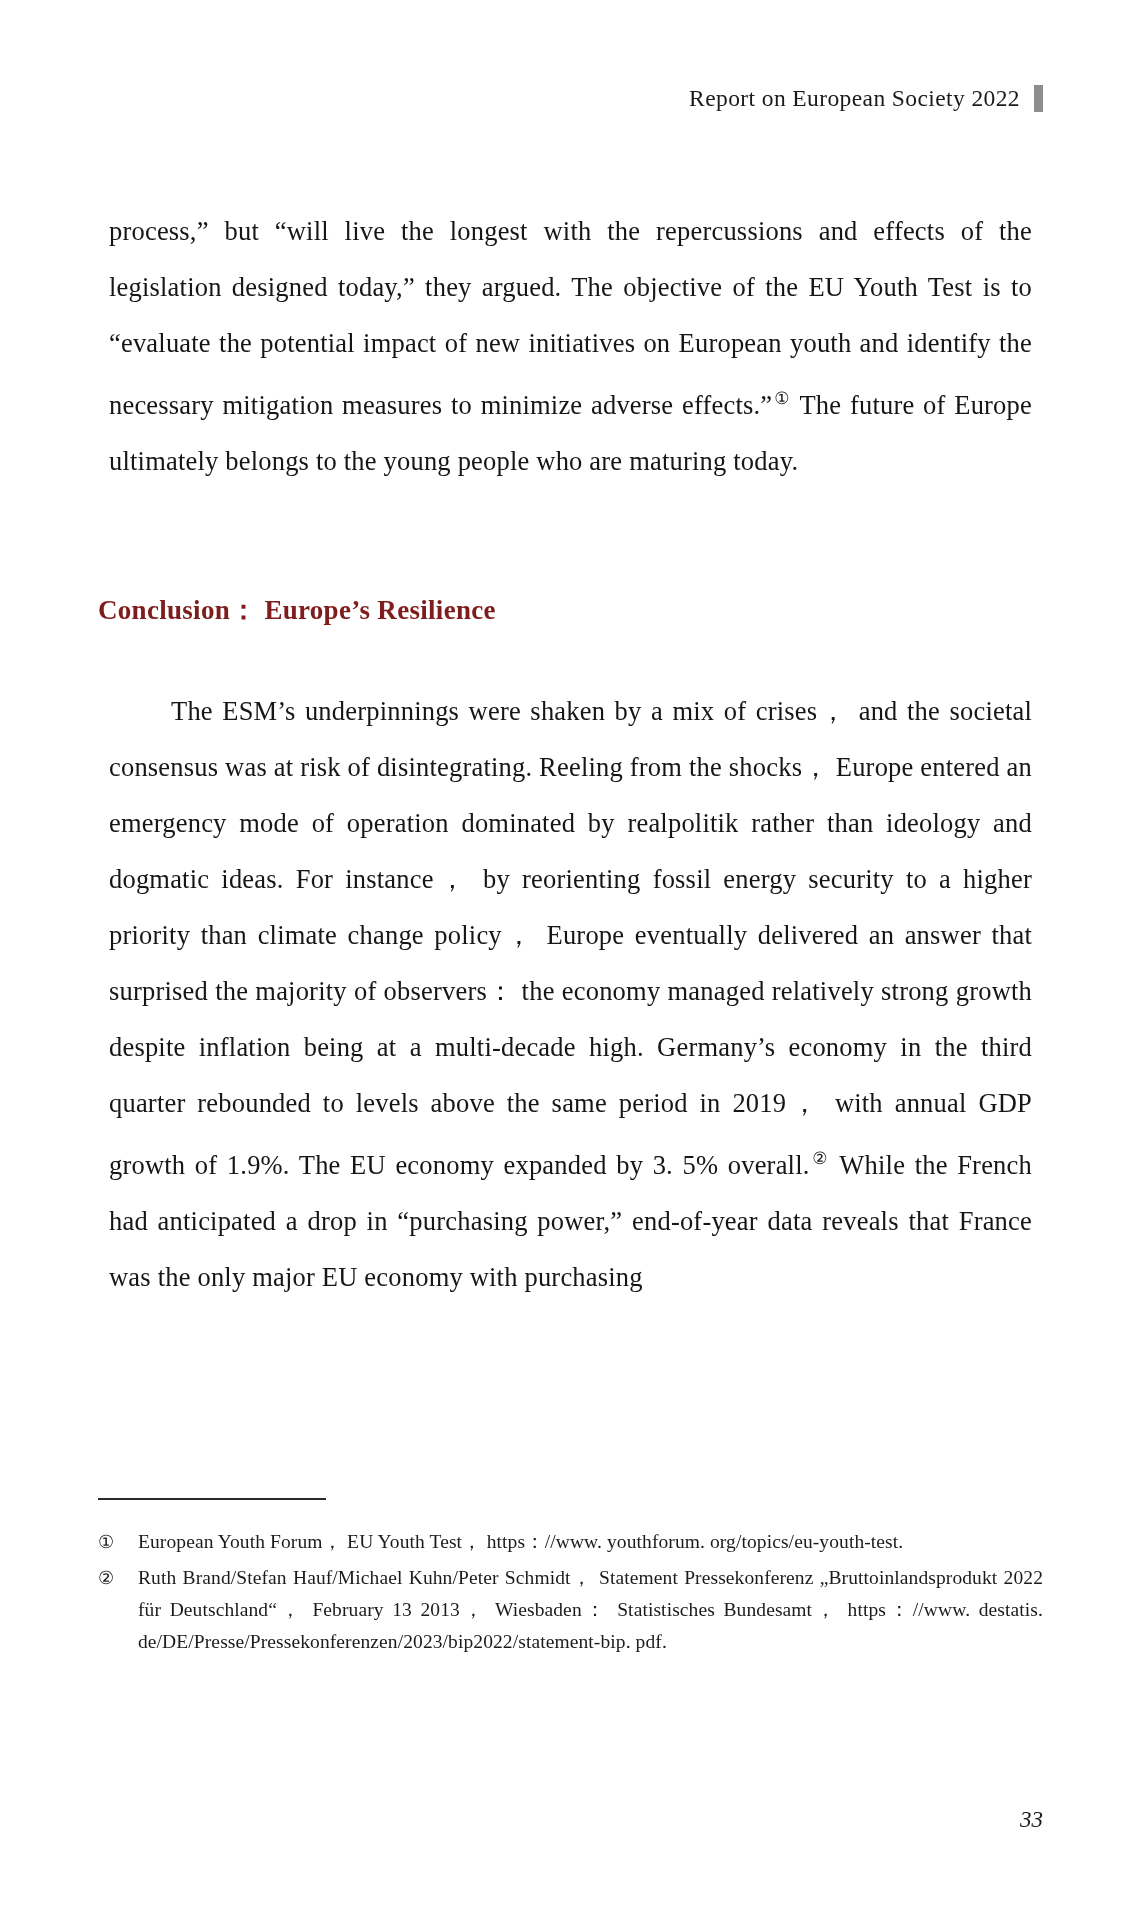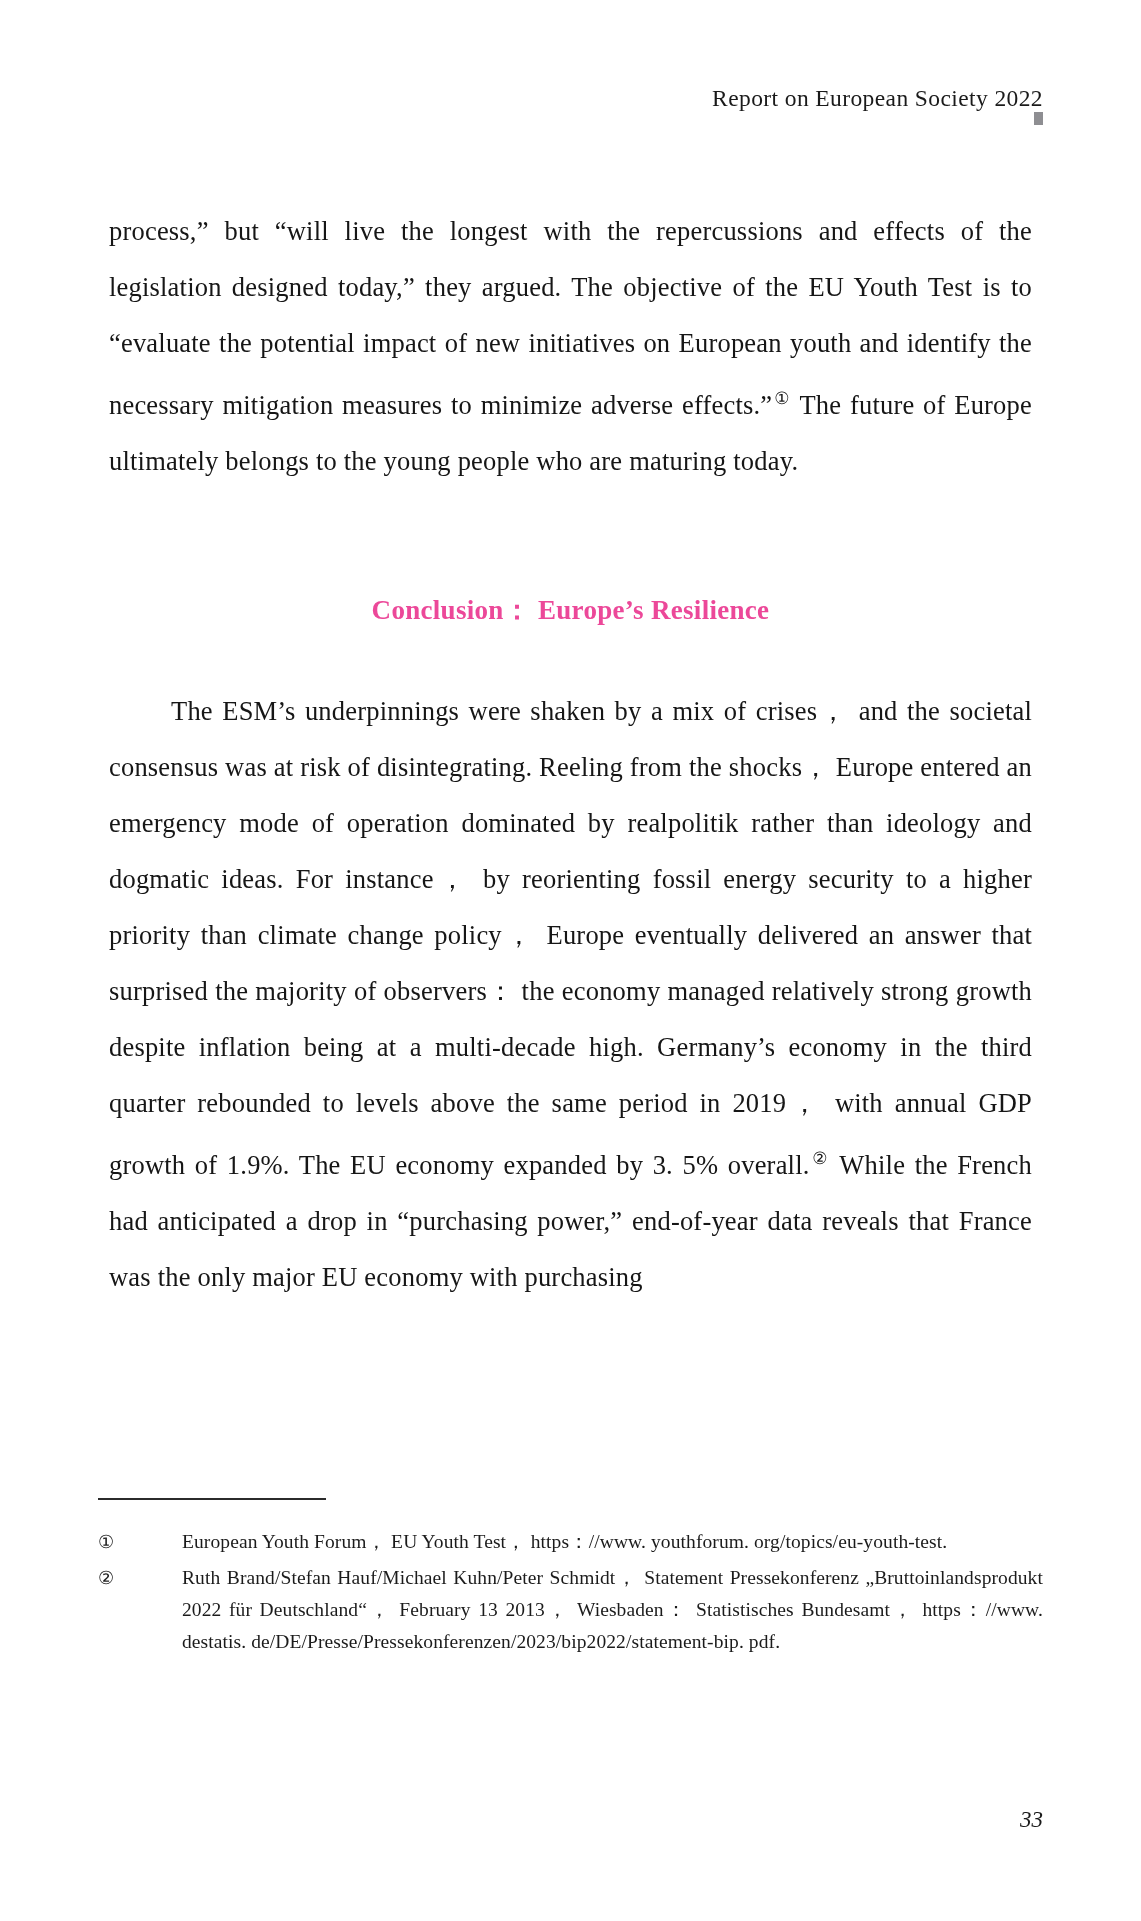--- a/index.html
+++ b/index.html
@@ -23,23 +23,23 @@
   }
 
   
   .header {
     position: absolute;
     left: 98px;
     right: 98px;
     top: 85px;
     height: 40px;
     display: flex;
-    align-items: flex-end;
+    align-items: flex-start;
     justify-content: flex-end;
-    flex-direction: column;
+    gap: 14px;
   }
   .header-title {
     font-size: 23.5px;
     letter-spacing: 0.4px;
     color: #1a1a1a;
     white-space: nowrap;
   }
   .header-mark {
     width: 9px;
     height: 27px;
@@ -72,22 +72,21 @@
     letter-spacing: 0;
   }
   .gap-after-para { height: 86px; }
 
   h2.section-title {
     margin: 0;
     font-size: 27px;
     font-weight: bold;
     letter-spacing: 0.3px;
     line-height: 48px;
-    color: #ec4899;
-    text-align: center;
+    color: #7f1d1d;
   }
   .gap-after-title { height: 38px; }
 
   
   .footnote-area {
     position: absolute;
     left: 98px;
     top: 1498px;
     width: 945px;
   }
@@ -109,21 +108,20 @@
     width: 40px;
     flex: 0 0 40px;
     font-size: 18px;
     line-height: 32px;
   }
   .fn-text {
     flex: 1 1 auto;
     text-align: justify;
     text-justify: inter-word;
     letter-spacing: 0.1px;
-    margin-left: 44px;
   }
 
   
   .page-number {
     position: absolute;
     right: 98px;
     bottom: 88px;
     font-size: 23px;
     color: #1a1a1a;
     font-style: italic;

